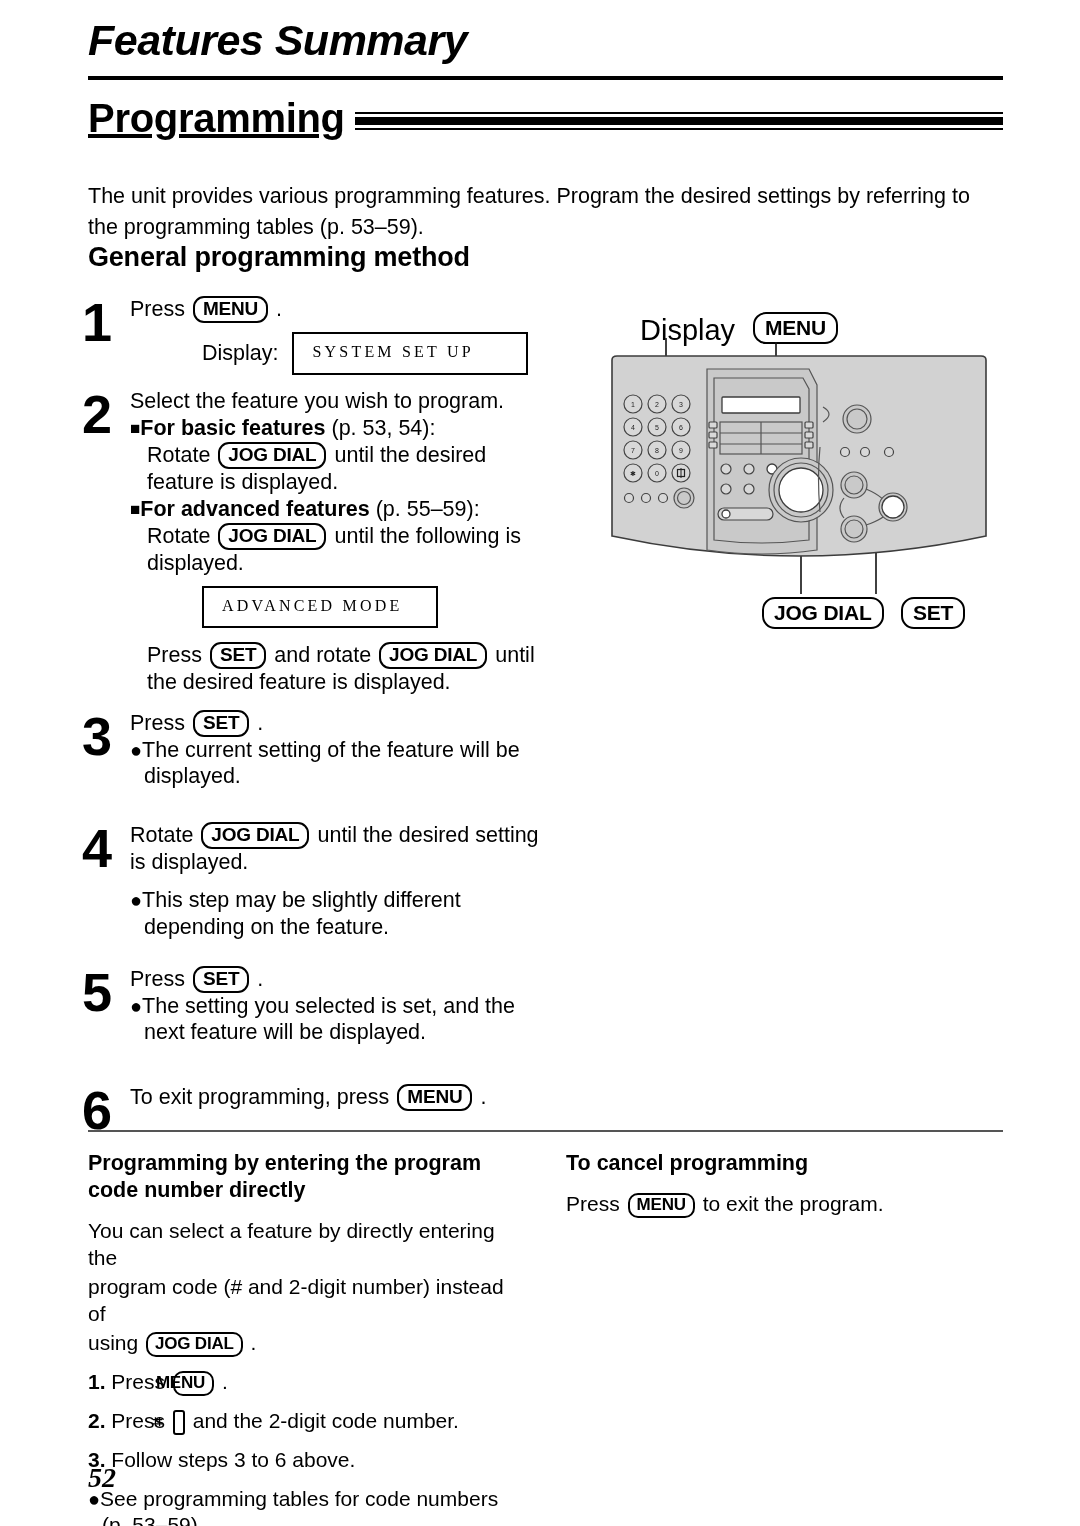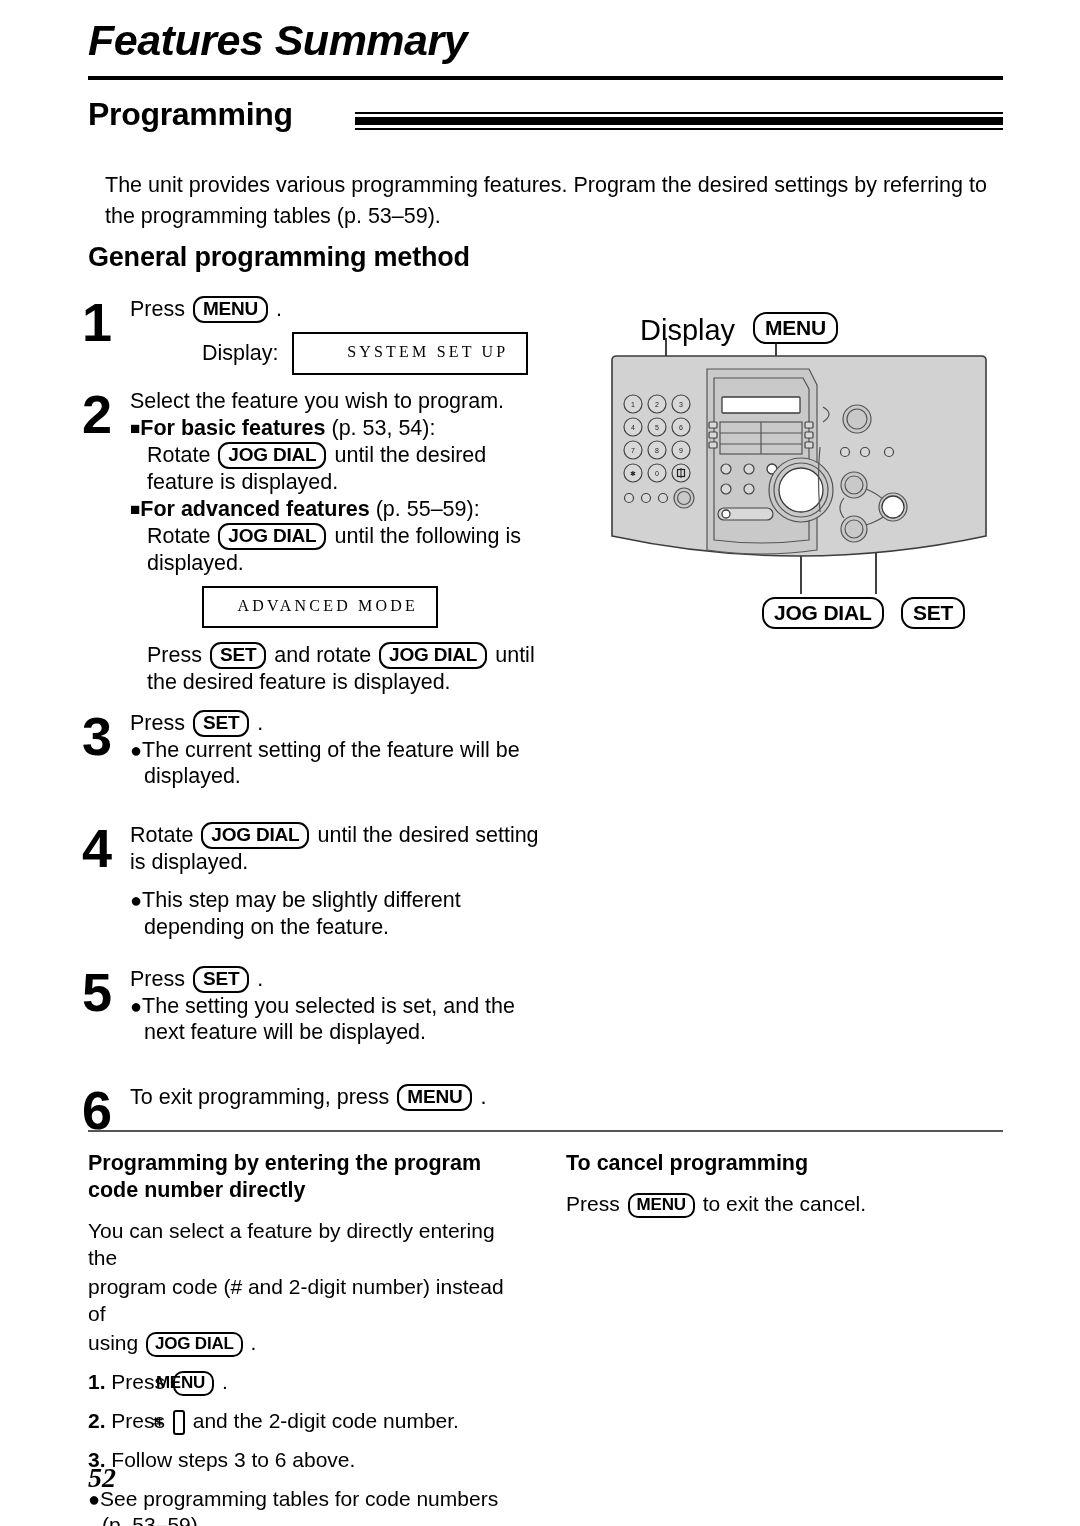--- a/index.html
+++ b/index.html
@@ -34,43 +34,43 @@
     left: 88px;
     top: 76px;
     width: 915px;
     height: 4px;
     background: #000;
   }
   .section-title {
     position: absolute;
     left: 88px;
     top: 96px;
-    font-size: 32px;
+    font-size: 40px;
     font-weight: bold;
     letter-spacing: -0.3px;
+    text-decoration: underline;
   }
   .section-deco {
     position: absolute;
     left: 355px;
     top: 112px;
     width: 648px;
   }
   .section-deco .l-thin { height: 2px; background: #000; }
   .section-deco .l-gap  { height: 3px; background: #fff; }
   .section-deco .l-thick{ height: 8px; background: #000; }
 
   
   .intro {
     position: absolute;
     left: 88px;
-    top: 170px;
+    top: 181px;
     width: 900px;
     font-size: 21.5px;
     line-height: 31px;
-    margin-left: 17px;
   }
 
   .subhead {
     position: absolute;
     left: 88px;
     top: 242px;
     font-size: 27px;
     font-weight: bold;
     letter-spacing: -0.2px;
   }
@@ -147,21 +147,20 @@
     font-size: 16px;
     letter-spacing: 3.2px;
     padding: 5px 18px 7px 18px;
     white-space: pre;
   }
   .lcd-row {
     margin-top: 9px;
     margin-bottom: 6px;
     display: flex;
     align-items: center;
-    text-align: right;
   }
   .lcd-label {
     font-size: 21.5px;
     margin-right: 14px;
   }
 
   .sq-bullet { font-size: 17px; vertical-align: 1px; }
   .dot { font-size: 20px; }
 
   
@@ -534,19 +533,19 @@
       <span class="dot">●</span><span>See programming tables for code numbers</span>
     </div>
     <div style="padding-left:14px;">(p. 53–59).</div>
   </div>
 
   <div class="col-right">
     <div class="col-head">To cancel programming</div>
     <div class="col-p">
       <span>Press</span>
       <span class="key sm">MENU</span>
-      <span>to exit the cancel.</span>
+      <span>to exit the program.</span>
     </div>
   </div>
 
   <div class="page-num">52</div>
 
 </div>
 
 </body></html>

